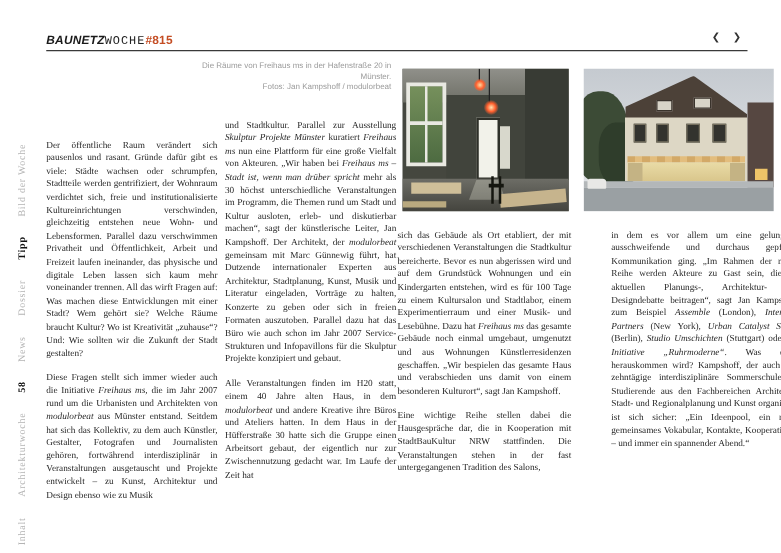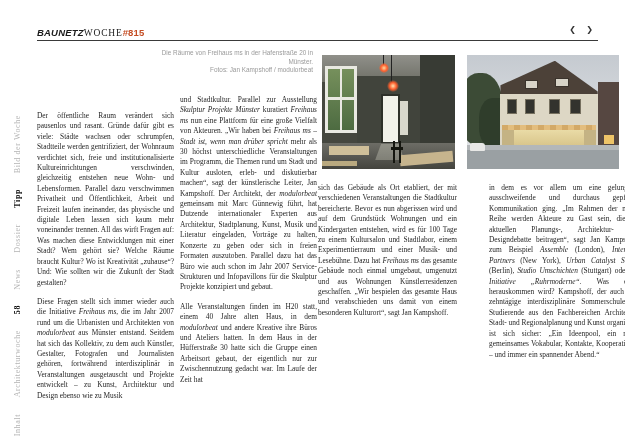--- a/index.html
+++ b/index.html
@@ -3,21 +3,21 @@
 <meta charset="utf-8">
 <style>
   html,body{margin:0;padding:0;}
   body{
     width:625px;height:442px;position:relative;overflow:hidden;
     background:#ffffff;font-family:"Liberation Serif",serif;color:#2b2b2b;
   }
   
   .header{position:absolute;left:37px;top:27px;font-size:9.5px;letter-spacing:.2px;white-space:nowrap;}
   .brand-bold{font-family:"Liberation Sans",sans-serif;font-weight:bold;color:#1a1a1a;font-style:italic;}
-  .brand-serif{font-family:Liberation Serif, serif;color:#222;letter-spacing:.8px;}
+  .brand-serif{font-family:Liberation Mono, monospace;color:#222;letter-spacing:.8px;}
   .brand-issue{font-family:"Liberation Sans",sans-serif;font-weight:bold;color:#c44d24;}
   .header-rule{position:absolute;left:37px;top:40px;width:561px;height:1px;background:#3a3a3a;}
   .pager{position:absolute;right:28px;top:25px;font-family:"Liberation Sans",sans-serif;
     font-size:8px;color:#333;letter-spacing:2px;cursor:pointer;}
   .pager span{padding:1px 2px;}
   
   .sidebar{position:absolute;left:0;top:0;width:34px;height:440px;
     display:flex;flex-direction:column;justify-content:flex-end;align-items:center;gap:16px;
     padding-bottom:4px;box-sizing:border-box;}
   .v-item{writing-mode:vertical-rl;transform:rotate(180deg);
@@ -156,16 +156,17 @@
 <div class="col col1">
   <p><span>Der öffentliche Raum verändert sich pausenlos und rasant. Gründe dafür gibt es viele: Städte wachsen oder schrumpfen, Stadtteile werden gentrifiziert, der Wohnraum verdichtet sich, freie und institutionalisierte Kultureinrichtungen verschwinden, gleichzeitig entstehen neue Wohn- und Lebensformen. Parallel dazu verschwimmen Privatheit und Öffentlichkeit, Arbeit und Freizeit laufen ineinander, das physische und digitale Leben lassen sich kaum mehr voneinander trennen. All das wirft Fragen auf: Was machen diese Entwicklungen mit einer Stadt? Wem gehört sie? Welche Räume braucht Kultur? Wo ist Kreativität „zuhause“? Und: Wie sollten wir die Zukunft der Stadt gestalten?</span></p>
   <p><span>Diese Fragen stellt sich immer wieder auch die Initiative </span><em>Freihaus ms</em><span>, die im Jahr 2007 rund um die Urbanisten und Architekten von </span><em>modulorbeat</em><span> aus Münster entstand. Seitdem hat sich das Kollektiv, zu dem auch Künstler, Gestalter, Fotografen und Journalisten gehören, fortwährend interdisziplinär in Veranstaltungen ausgetauscht und Projekte entwickelt – zu Kunst, Architektur und Design ebenso wie zu Musik</span></p>
 </div>
 <div class="col col2">
   <p><span>und Stadtkultur. Parallel zur Ausstellung </span><em>Skulptur Projekte Münster</em><span> kuratiert </span><em>Freihaus ms</em><span> nun eine Plattform für eine große Vielfalt von Akteuren. „Wir haben bei </span><em>Freihaus ms – Stadt ist, wenn man drüber spricht</em><span> mehr als 30 höchst unterschiedliche Veranstaltungen im Programm, die Themen rund um Stadt und Kultur ausloten, erleb- und diskutierbar machen“, sagt der künstlerische Leiter, Jan Kampshoff. Der Architekt, der </span><em>modulorbeat</em><span> gemeinsam mit Marc Günnewig führt, hat Dutzende internationaler Experten aus Architektur, Stadtplanung, Kunst, Musik und Literatur eingeladen, Vorträge zu halten, Konzerte zu geben oder sich in freien Formaten auszutoben. Parallel dazu hat das Büro wie auch schon im Jahr 2007 Service-Strukturen und Infopavillons für die Skulptur Projekte konzipiert und gebaut.</span></p>
   <p><span>Alle Veranstaltungen finden im H20 statt, einem 40 Jahre alten Haus, in dem </span><em>modulorbeat</em><span> und andere Kreative ihre Büros und Ateliers hatten. In dem Haus in der Hüfferstraße 30 hatte sich die Gruppe einen Arbeitsort gebaut, der eigentlich nur zur Zwischennutzung gedacht war. Im Laufe der Zeit hat</span></p>
 </div>
 <div class="col col3">
   <p><span>sich das Gebäude als Ort etabliert, der mit verschiedenen Veranstaltungen die Stadtkultur bereicherte. Bevor es nun abgerissen wird und auf dem Grundstück Wohnungen und ein Kindergarten entstehen, wird es für 100 Tage zu einem Kultursalon und Stadtlabor, einem Experimentierraum und einer Musik- und Lesebühne. Dazu hat </span><em>Freihaus ms</em><span> das gesamte Gebäude noch einmal umgebaut, umgenutzt und aus Wohnungen Künstlerresidenzen geschaffen. „Wir bespielen das gesamte Haus und verabschieden uns damit von einem besonderen Kulturort“, sagt Jan Kampshoff.</span></p>
+  <p><span>Eine wichtige Reihe stellen dabei die Hausgespräche dar, die in Kooperation mit StadtBauKultur NRW stattfinden. Die Veranstaltungen stehen in der fast untergegangenen Tradition des Salons,</span></p>
 </div>
 <div class="col col4">
   <p><span>in dem es vor allem um eine gelungene, ausschweifende und durchaus gepflegte Kommunikation ging. „Im Rahmen der neuen Reihe werden Akteure zu Gast sein, die zur aktuellen Planungs-, Architektur- und Designdebatte beitragen“, sagt Jan Kampshoff, zum Beispiel </span><em>Assemble</em><span> (London), </span><em>Interboro Partners</em><span> (New York), </span><em>Urban Catalyst Studio</em><span> (Berlin), </span><em>Studio Umschichten</em><span> (Stuttgart) oder die </span><em>Initiative „Ruhrmoderne“</em><span>. Was dabei herauskommen wird? Kampshoff, der auch eine zehntägige interdisziplinäre Sommerschule für Studierende aus den Fachbereichen Architektur, Stadt- und Regionalplanung und Kunst organisiert, ist sich sicher: „Ein Ideenpool, ein neues gemeinsames Vokabular, Kontakte, Kooperationen – und immer ein spannender Abend.“</span></p>
 </div>
 
 </body></html>

